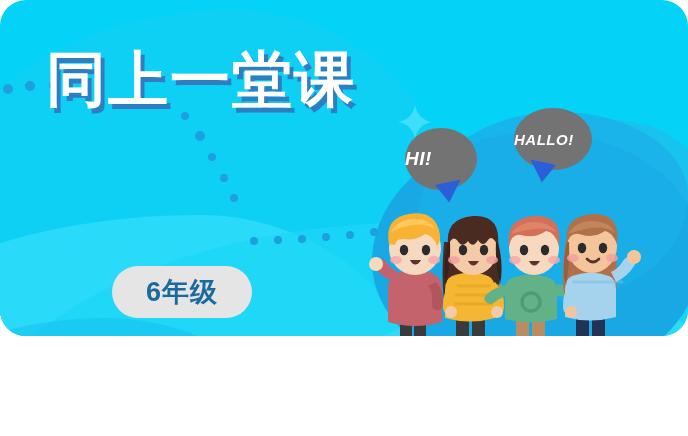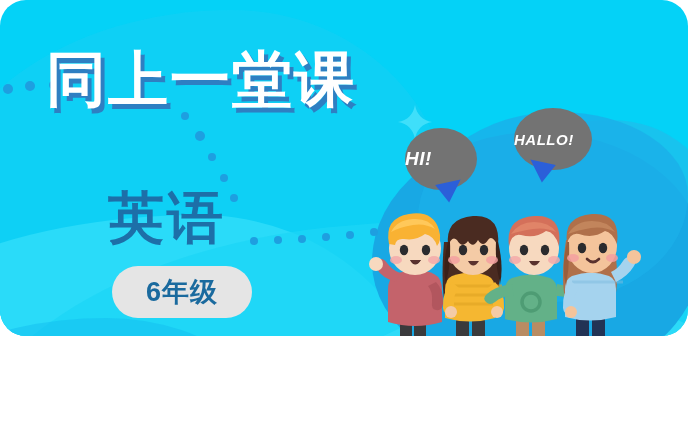--- a/index.html
+++ b/index.html
@@ -194,21 +194,20 @@
         <div class="dot" style="left: 394px; top: 226px; width: 8px; height: 8px; background: rgb(30, 159, 224);"></div>
         <div class="dot" style="left: 543px; top: 353px; width: 10px; height: 10px; background: rgb(30, 159, 224);"></div>
         <div class="dot" style="left: 547px; top: 376px; width: 10px; height: 10px; background: rgb(30, 159, 224);"></div>
         <div class="dot" style="left: 550px; top: 398px; width: 10px; height: 10px; background: rgb(30, 159, 224);"></div>
         <div class="dot" style="left: 552px; top: 419px; width: 10px; height: 10px; background: rgb(30, 159, 224);"></div>
       </div>
   </div>
 
   <div class="text-col">
     <div class="title">同上一堂课</div>
-    <div class="subject">英语</div>
     <div class="grade-pill">
       <span class="grade-text">6年级</span>
     </div>
   </div>
 
   <div class="bubble" id="bubble-hi">
     <span>HI!</span>
     <span class="tail"></span>
   </div>
   <div class="bubble" id="bubble-hallo">

